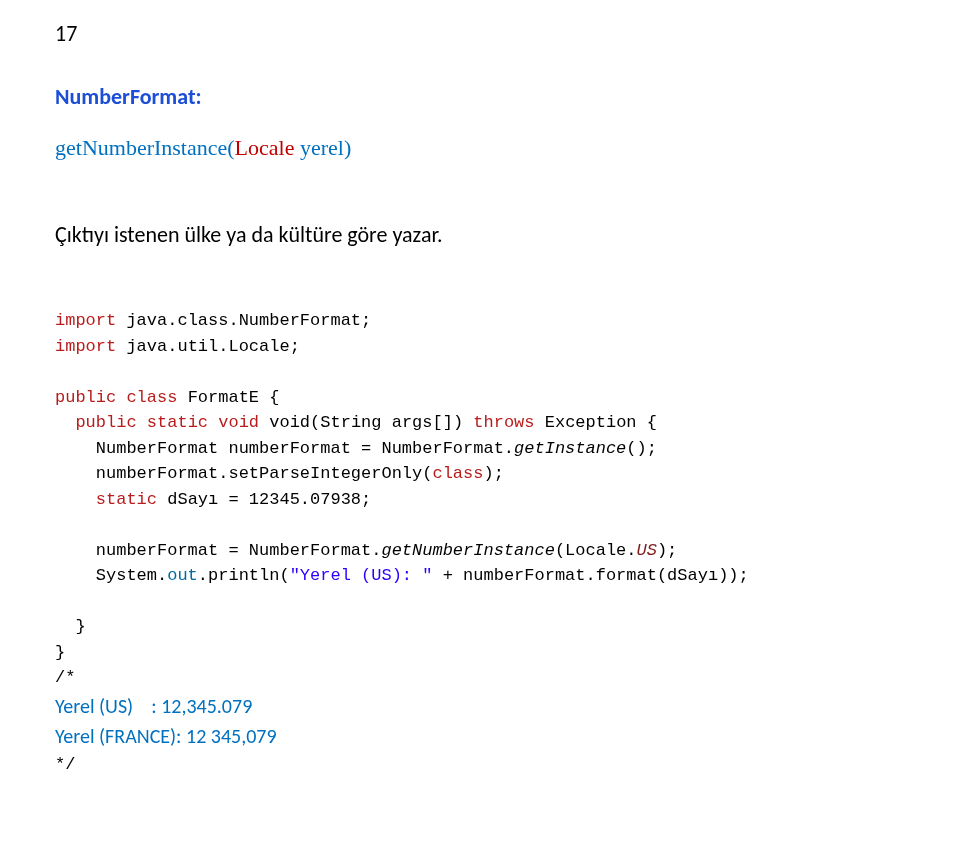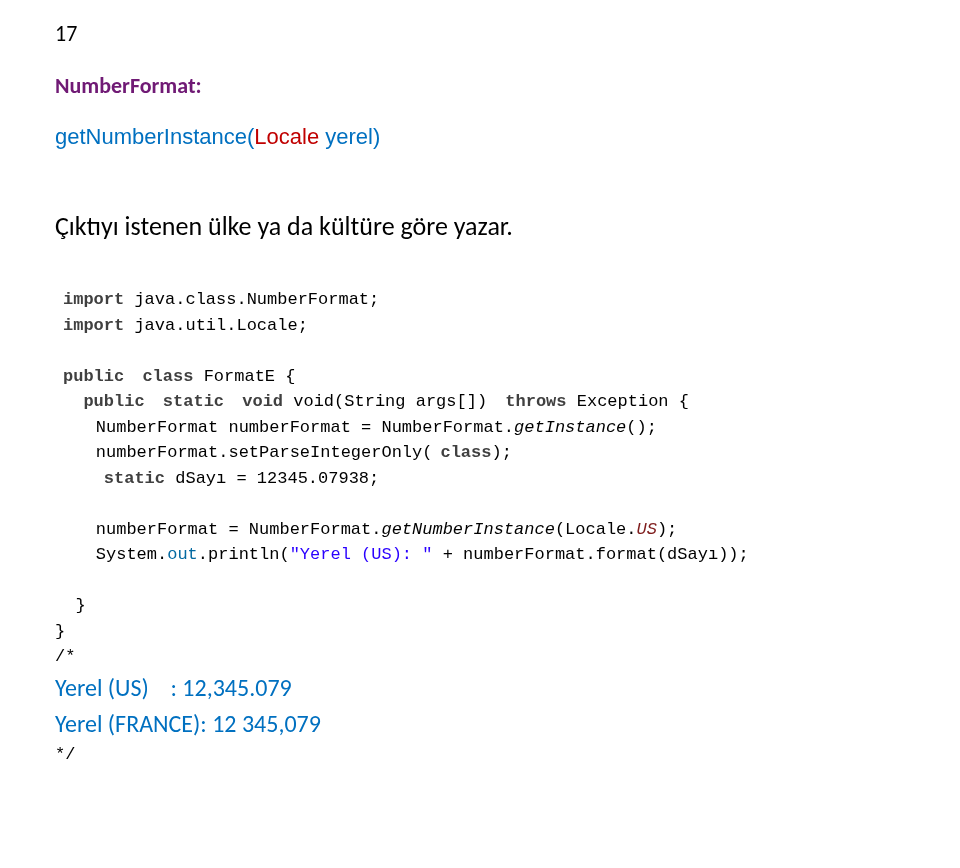--- a/index.html
+++ b/index.html
@@ -12,59 +12,59 @@
       height: 868px;
       background: #ffffff;
       font-family: "Times New Roman", serif;
       padding: 20px 60px 20px 55px;
       color: #000;
     }
     .page-number {
       font-family: Calibri, Arial, sans-serif;
       font-size: 22px;
       color: #000;
-      margin-bottom: 25px;
+      margin-bottom: 36px;
     }
     .section-title {
       font-family: Calibri, Arial, sans-serif;
       font-size: 22px;
       font-weight: bold;
-      color: #701a75;
+      color: #1d4ed8;
       margin-bottom: 25px;
     }
     .signature {
-      font-family: Liberation Sans, sans-serif;
+      font-family: Liberation Serif, serif;
       font-size: 22px;
       color: #0070c0;
       margin-bottom: 60px;
     }
     .signature .param-type {
       color: #c00000;
     }
     .signature .param-name {
       color: #0070c0;
     }
     .description {
       font-family: Calibri, Arial, sans-serif;
-      font-size: 26px;
+      font-size: 22px;
       color: #000;
-      margin-bottom: 45px;
+      margin-bottom: 60px;
     }
     .code-block {
       font-family: "Courier New", Courier, monospace;
       font-size: 17px;
       line-height: 1.5;
       white-space: pre;
       color: #000;
     }
-    .kw { color: #404040; font-weight: bold; margin-left: 8px; }
+    .kw { color: #b91c1c; font-weight: normal; }
     .str { color: #2a00ff; }
     .output {
       font-family: Calibri, Arial, sans-serif;
-      font-size: 24px;
+      font-size: 20px;
       color: #0070c0;
     }
   </style>
 </head>
 <body>
 
 <div class="page-number">17</div>
 
 <div class="section-title">NumberFormat:</div>
 

